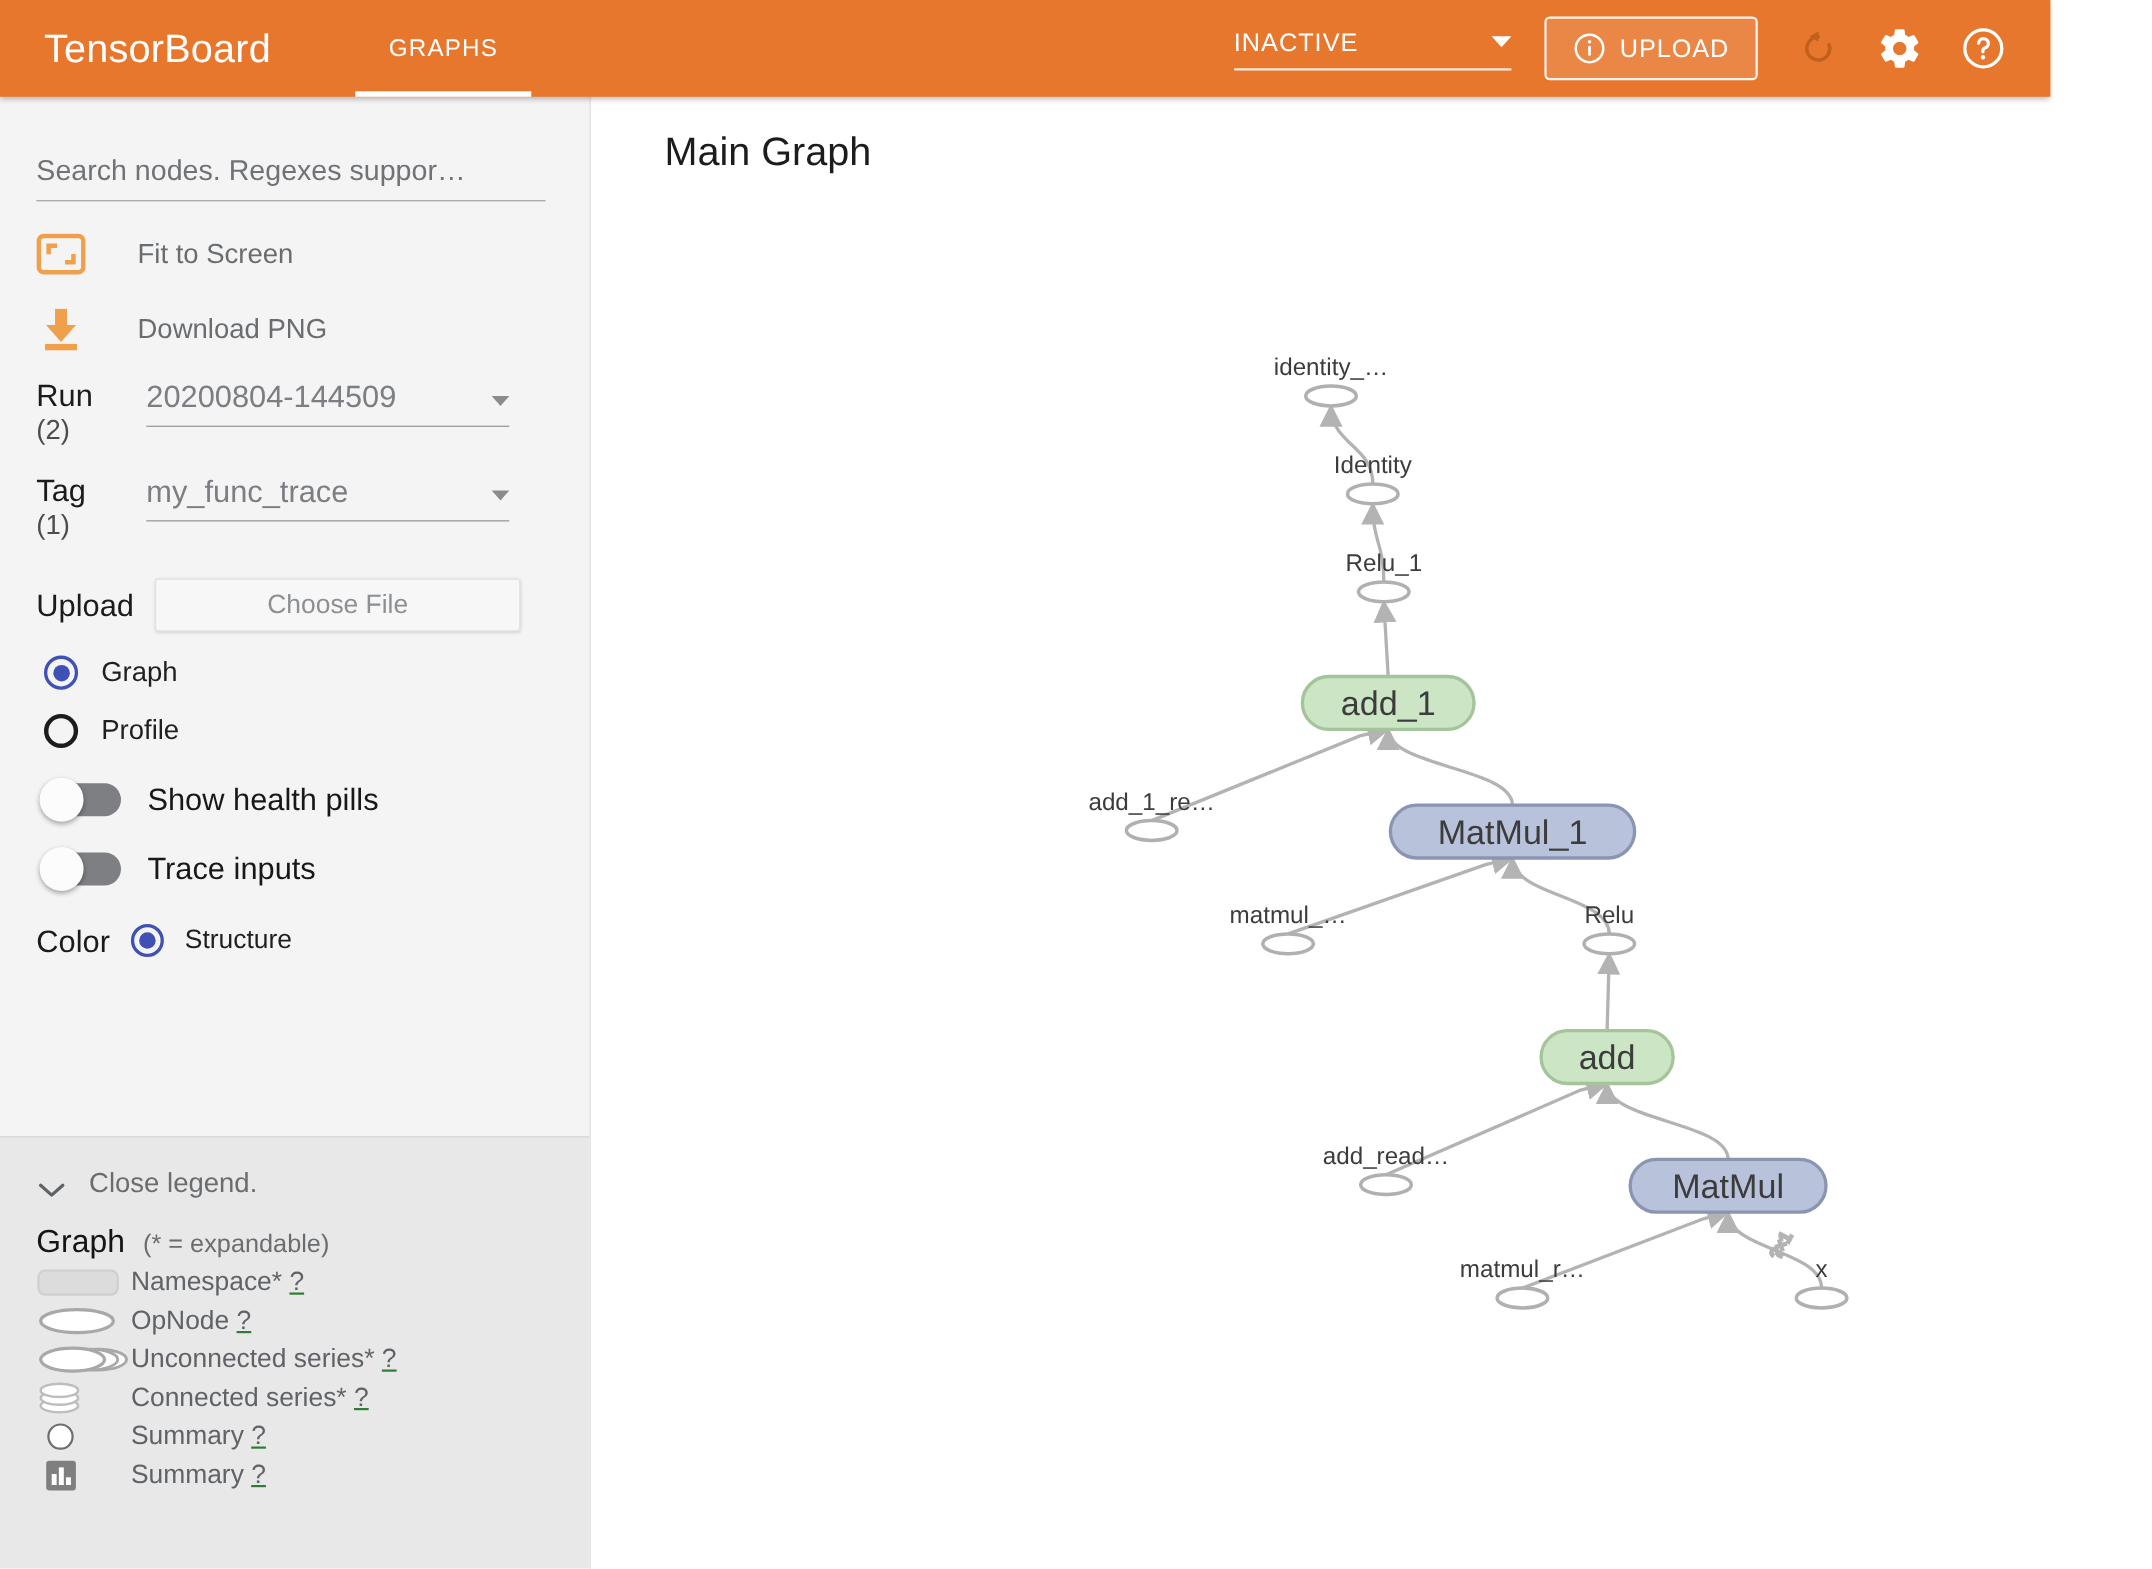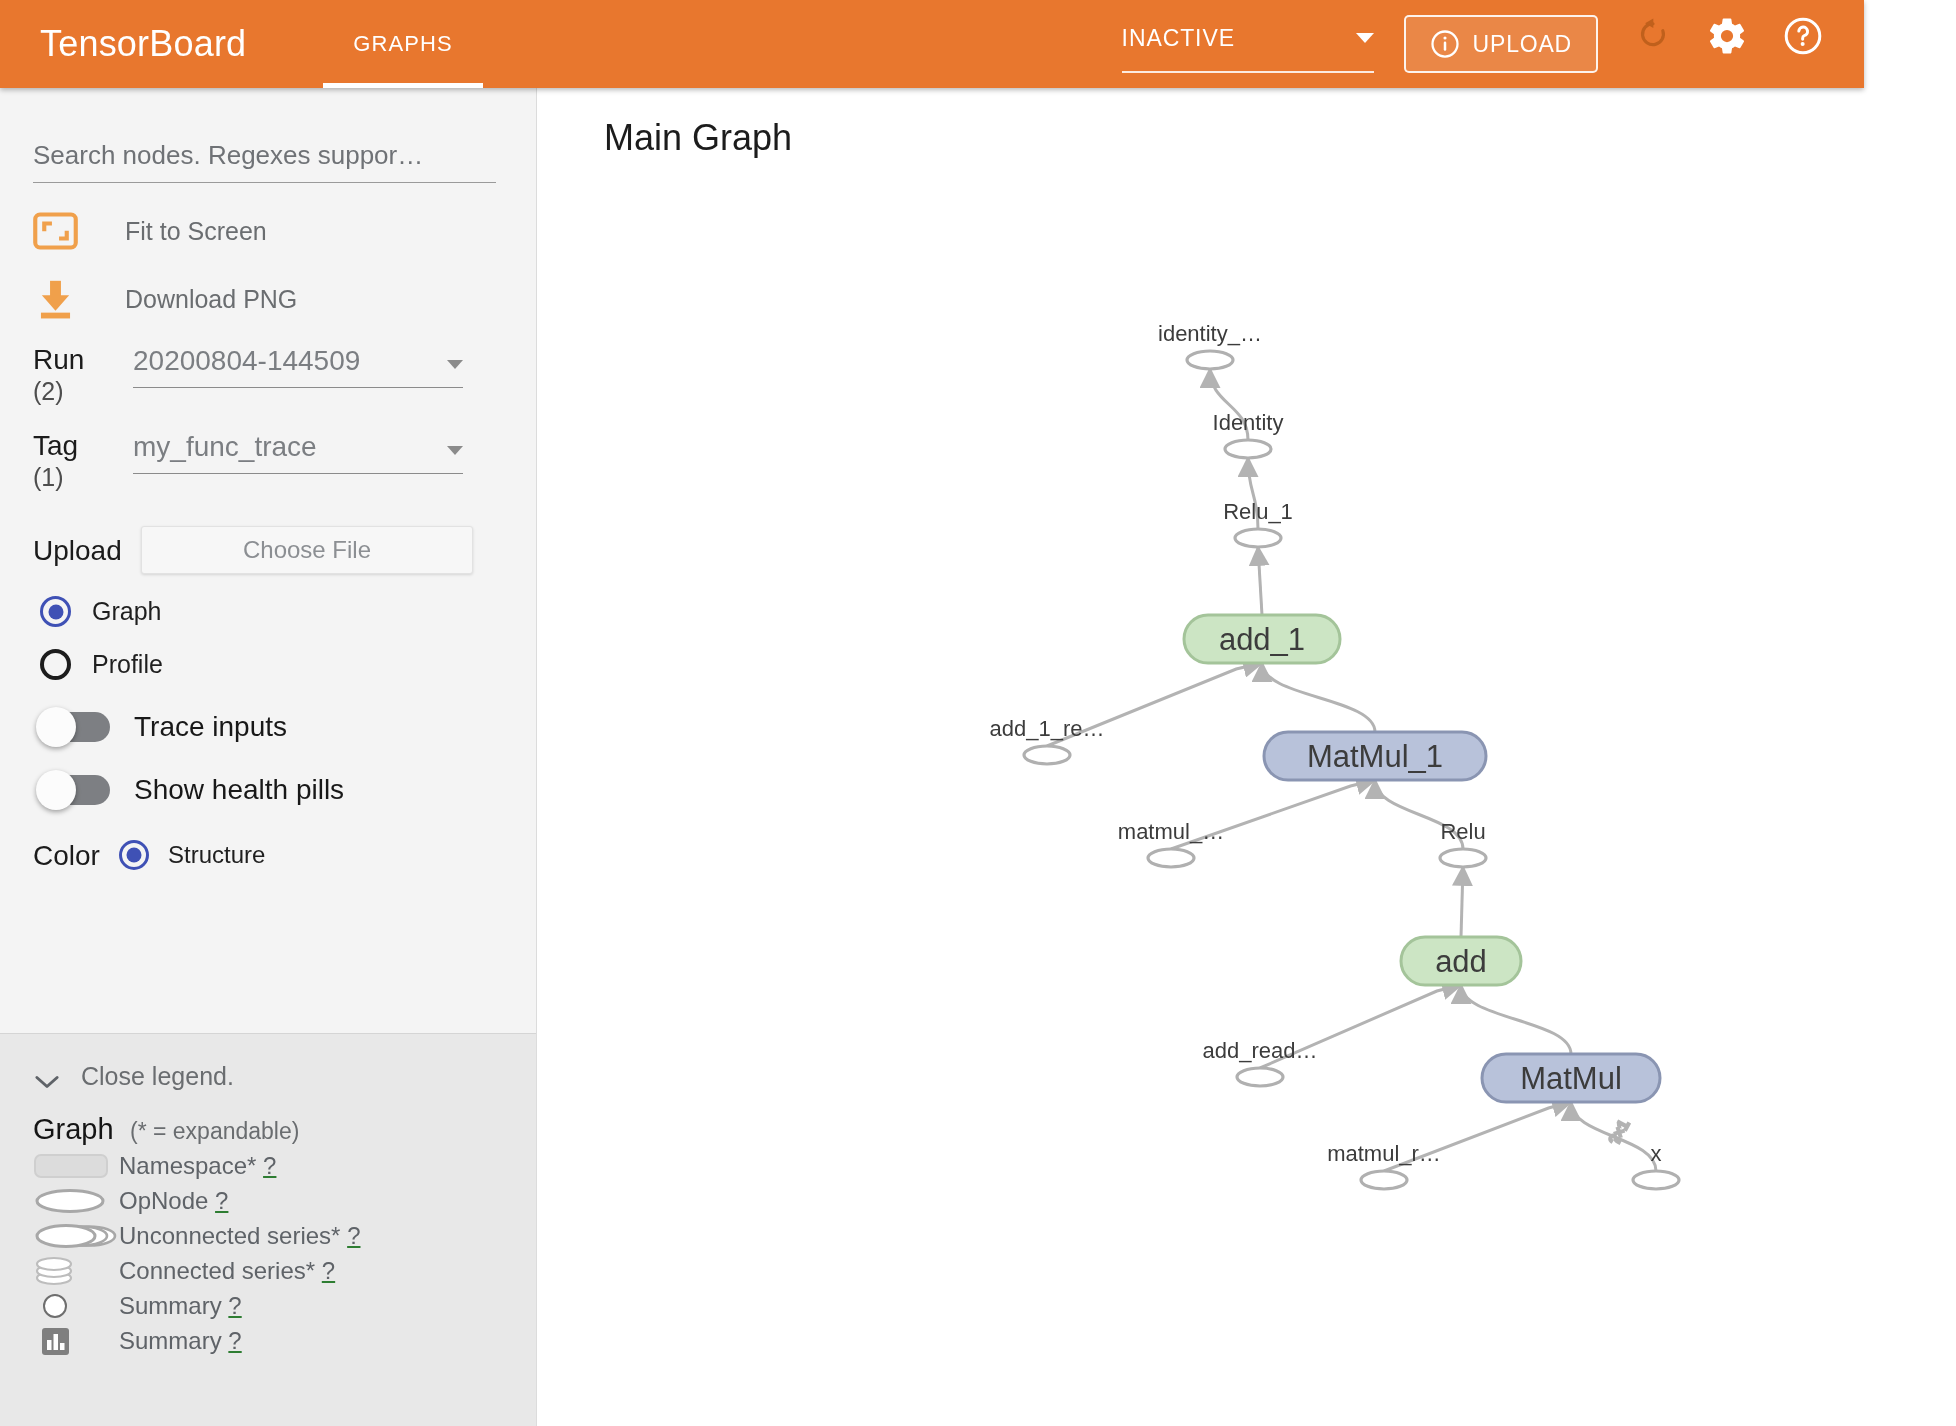--- a/index.html
+++ b/index.html
@@ -27,21 +27,21 @@
   .tab {
     display: flex; align-items: center; justify-content: center;
     padding: 0 30px; color: #fff; font-size: 22px;
     letter-spacing: 1.1px; position: relative; cursor: pointer;
   }
   .tab.active::after {
     content: ""; position: absolute; left: 0; right: 0; bottom: 0;
     height: 5px; background: #fff;
   }
   #header-right {
-    margin-left: auto; display: flex; 
+    margin-left: auto; display: flex; align-items: center;
     padding-right: 40px; gap: 0;
   }
   #run-state {
     color: #fff; font-size: 23px; letter-spacing: .9px;
     border-bottom: 2px solid rgba(255,255,255,.85);
     padding: 0 0 10px 0; width: 252px;
     display: flex; align-items: center; cursor: pointer;
   }
   #run-state-caret {
     margin-left: auto; width: 0; height: 0;
@@ -272,25 +272,25 @@
       <span class="radio checked"></span>
       <span class="radio-label strong">Graph</span>
     </div>
     <div class="radio-row">
       <span class="radio dark"></span>
       <span class="radio-label strong">Profile</span>
     </div>
 
     <div class="toggle-row">
       <span class="toggle"></span>
-      <span class="toggle-label">Trace inputs</span>
+      <span class="toggle-label">Show health pills</span>
     </div>
     <div class="toggle-row">
       <span class="toggle"></span>
-      <span class="toggle-label">Show health pills</span>
+      <span class="toggle-label">Trace inputs</span>
     </div>
 
     <div id="color-row">
       <div class="field-label">Color</div>
       <span class="radio checked"></span>
       <span class="radio-label">Structure</span>
     </div>
   </div>
 
   <div id="legend">

